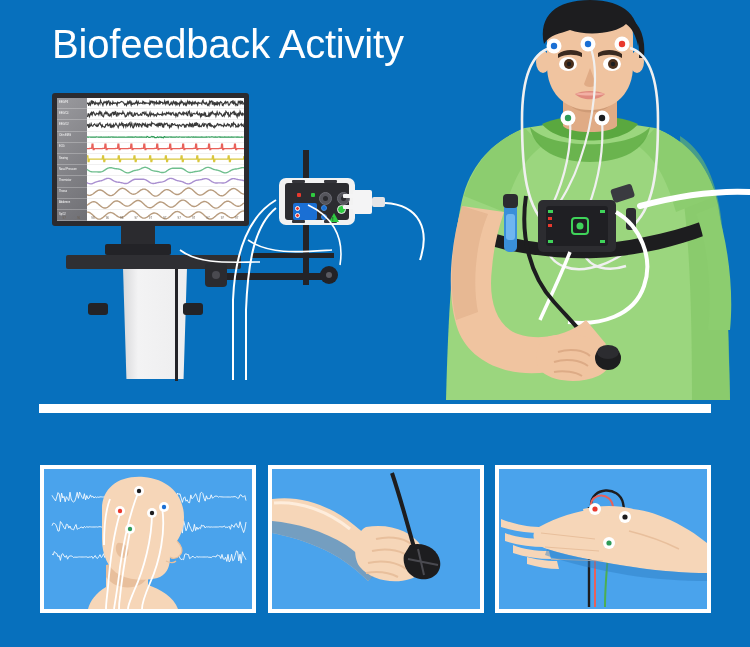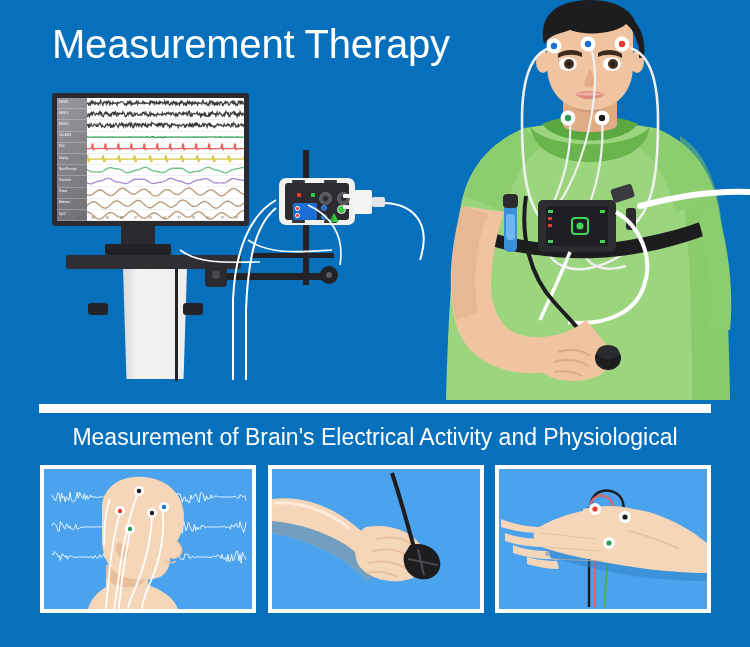--- a/index.html
+++ b/index.html
@@ -283,21 +283,21 @@
   #panel-1 { left: 40px; }
   #panel-2 { left: 268px; }
   #panel-3 { left: 495px; }
   .panel svg { display:block; width:100%; height:100%; }
 </style>
 </head>
 <body>
 
 <div id="poster">
 
-  <div id="title">Measurement Therapy</div>
+  <div id="title">Biofeedback Activity</div>
 
   <div id="monitor">
     <div id="monitor-inner">
       <div id="chan-labels">
         <div class="chan-label">EEG/F3</div>
         <div class="chan-label">EEG/C4</div>
         <div class="chan-label">EEG/O2</div>
         <div class="chan-label">Chin EMG</div>
         <div class="chan-label">ECG</div>
         <div class="chan-label">Snoring</div>
@@ -532,21 +532,20 @@
     <path d="M124,372 C134,370 146,372 152,376" stroke="#ddab86" stroke-width="2" fill="none"></path>
 
     <ellipse cx="178" cy="358" rx="13" ry="12" fill="#1d1d1f"></ellipse>
     <ellipse cx="178" cy="352" rx="11" ry="7" fill="#2c2c30"></ellipse>
 
     <path d="M286,206 C298,242 304,290 300,330 L278,330 C282,290 278,244 266,214 Z" fill="#8ccd6f"></path>
   </svg>
 
   <div id="divider"></div>
 
-  <div id="subtitle">Measurement of Brain's Electrical Activity and Physiological</div>
 
   <div class="panel" id="panel-1">
     <svg viewBox="0 0 208 140">
       <rect width="208" height="140" fill="#4aa3ec"></rect>
       <g id="eegwaves-left" stroke="#ffffff" stroke-width="0.9" fill="none" opacity="0.95">
           <path d="M8.0,26.3 L9.2,28.4 L10.4,30.1 L11.6,31.9 L12.8,27.8 L14.0,23.6 L15.2,25.0 L16.4,32.8 L17.6,24.1 L18.8,29.0 L20.0,27.4 L21.2,32.8 L22.4,27.6 L23.6,29.5 L24.8,31.7 L26.0,23.2 L27.2,30.0 L28.4,32.3 L29.6,33.0 L30.8,32.1 L32.0,28.3 L33.2,23.3 L34.4,29.3 L35.6,23.1 L36.8,25.7 L38.0,28.4 L39.2,29.8 L40.4,24.7 L41.6,30.9 L42.8,26.5 L44.0,29.7 L45.2,29.0 L46.4,25.9 L47.6,28.2 L48.8,27.1 L50.0,29.0 L51.2,27.7 L52.4,28.6 L53.6,28.0 L54.8,28.3 L56.0,27.9 L57.2,27.9 L58.4,28.0 L59.6,28.0 L60.8,28.0 L62.0,28.0 L63.2,27.9 L64.4,27.7 L65.6,28.2 L66.8,28.2 L68.0,27.8 L69.2,28.8"></path>
           <path d="M8.0,56.7 L9.2,54.1 L10.4,54.5 L11.6,55.3 L12.8,58.0 L14.0,62.1 L15.2,61.9 L16.4,52.5 L17.6,54.1 L18.8,56.4 L20.0,58.6 L21.2,60.1 L22.4,55.2 L23.6,55.5 L24.8,59.1 L26.0,57.0 L27.2,60.0 L28.4,60.3 L29.6,60.9 L30.8,57.7 L32.0,55.5 L33.2,60.3 L34.4,59.5 L35.6,59.3 L36.8,58.0 L38.0,58.2 L39.2,59.1 L40.4,57.4 L41.6,58.6 L42.8,57.6 L44.0,58.3 L45.2,57.8 L46.4,57.9 L47.6,58.0 L48.8,58.0 L50.0,58.0 L51.2,58.0 L52.4,57.9 L53.6,58.1 L54.8,57.8 L56.0,57.7 L57.2,57.9 L58.4,58.6 L59.6,58.0 L60.8,59.7 L62.0,60.0 L63.2,59.2 L64.4,56.3 L65.6,58.3 L66.8,56.2 L68.0,57.9 L69.2,62.0"></path>
           <path d="M8.0,84.9 L9.2,86.0 L10.4,82.5 L11.6,84.2 L12.8,84.5 L14.0,87.7 L15.2,86.7 L16.4,91.4 L17.6,85.6 L18.8,84.7 L20.0,87.0 L21.2,88.3 L22.4,86.5 L23.6,90.2 L24.8,87.5 L26.0,87.0 L27.2,86.9 L28.4,87.4 L29.6,88.5 L30.8,88.1 L32.0,88.2 L33.2,88.2 L34.4,88.0 L35.6,87.9 L36.8,88.0 L38.0,88.0 L39.2,88.0 L40.4,88.0 L41.6,87.9 L42.8,87.9 L44.0,88.5 L45.2,87.9 L46.4,88.3 L47.6,87.0 L48.8,89.4 L50.0,88.3 L51.2,86.5 L52.4,88.9 L53.6,89.4 L54.8,87.6 L56.0,85.7 L57.2,88.5 L58.4,87.5 L59.6,84.7 L60.8,88.5 L62.0,85.8 L63.2,83.5 L64.4,93.6 L65.6,93.3 L66.8,91.9 L68.0,87.4 L69.2,93.6"></path>
         </g>
       <g id="eegwaves-right" stroke="#ffffff" stroke-width="0.9" fill="none" opacity="0.95">

